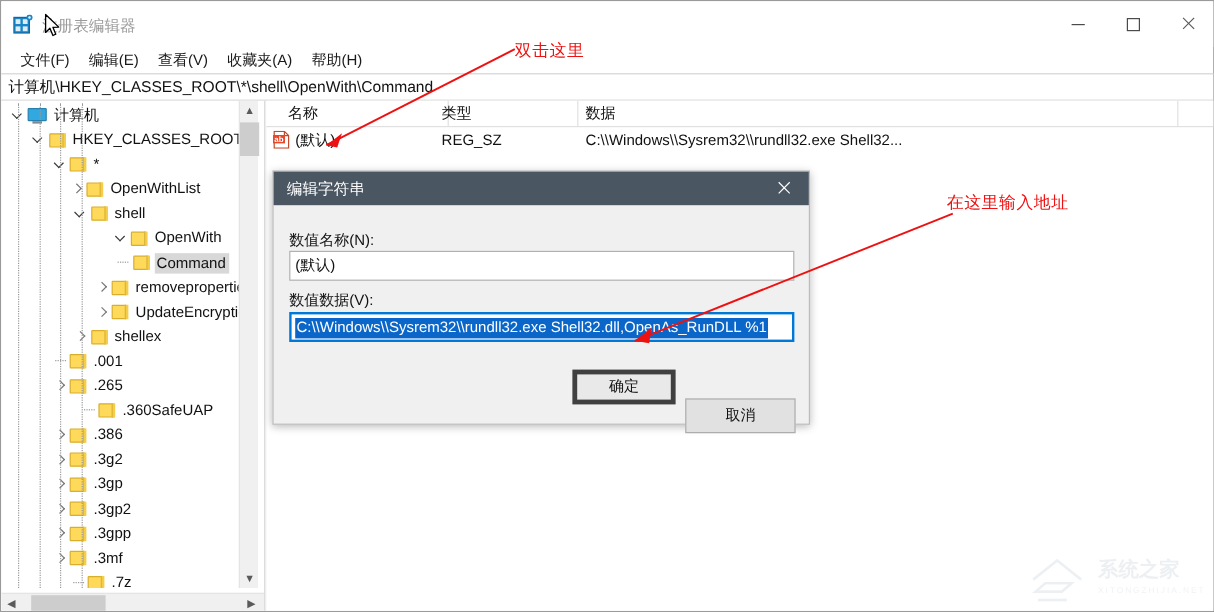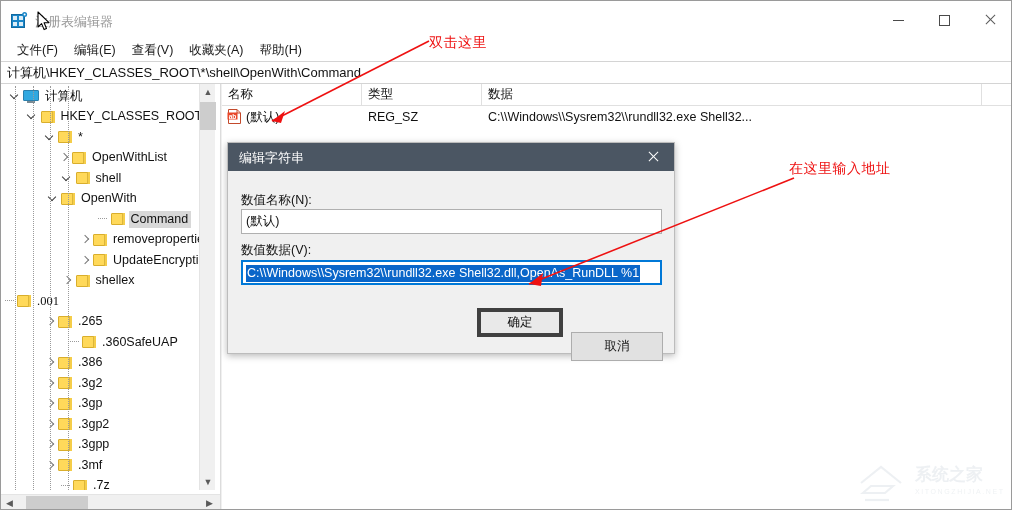--- a/index.html
+++ b/index.html
@@ -509,21 +509,21 @@
             <span class="folder"></span>
             <span class="tlabel">OpenWithList</span>
           </div>
           <div class="tnode" style="padding-left: 58.5px;">
             <span class="twist">
               <span class="chev open"></span>
             </span>
             <span class="folder"></span>
             <span class="tlabel">shell</span>
           </div>
-          <div class="tnode" style="padding-left: 44px;">
+          <div class="tnode" style="padding-left: 92px;">
             <span class="twist">
               <span class="chev open"></span>
             </span>
             <span class="folder"></span>
             <span class="tlabel">OpenWith</span>
           </div>
           <div class="tnode selected" style="padding-left: 93.5px;">
             <span class="twist">
               <span style="width:9px;height:1px;border-top:1px dotted #9a9a9a;display:block;"></span>
             </span>
@@ -544,21 +544,21 @@
             <span class="folder"></span>
             <span class="tlabel">UpdateEncryptio</span>
           </div>
           <div class="tnode" style="padding-left: 58.5px;">
             <span class="twist">
               <span class="chev"></span>
             </span>
             <span class="folder"></span>
             <span class="tlabel">shellex</span>
           </div>
-          <div class="tnode" style=" font-family: Liberation Serif, serif;">
+          <div class="tnode" style="padding-left: 41px;">
             <span class="twist">
               <span style="width:9px;height:1px;border-top:1px dotted #9a9a9a;display:block;"></span>
             </span>
             <span class="folder"></span>
             <span class="tlabel">.001</span>
           </div>
           <div class="tnode" style="padding-left: 41px;">
             <span class="twist">
               <span class="chev"></span>
             </span>
@@ -635,21 +635,21 @@
 
       <div class="hscroll">
         <div class="arrow-l">◀</div>
         <div class="hthumb"></div>
         <div class="arrow-r">▶</div>
       </div>
     </div>
 
     <div class="pane-right">
       <div class="list-header">
-        <div class="col-head" style="left:0px;   width:140px;">名称</div>
+        <div class="col-head" style="left:12px;   width:140px;">名称</div>
         <div class="col-head" style="left:140px; width:120px;">类型</div>
         <div class="col-head" style="left:260px; width:500px;">数据</div>
       </div>
 
       <div class="list-row">
         <svg class="ab-icon" viewBox="0 0 15 15">
           <path d="M1.5,0.5 L10,0.5 L13.5,4 L13.5,14.5 L1.5,14.5 Z" fill="#ffffff" stroke="#c34a2c" stroke-width="1"></path>
           <path d="M10,0.5 L10,4 L13.5,4" fill="none" stroke="#c34a2c" stroke-width="1"></path>
           <rect x="0.5" y="3.5" width="10" height="7" fill="#e8472a"></rect>
           <text x="5.5" y="9.6" font-size="6.6" font-family="Liberation Sans, sans-serif" fill="#ffffff" text-anchor="middle" font-weight="bold">ab</text>

